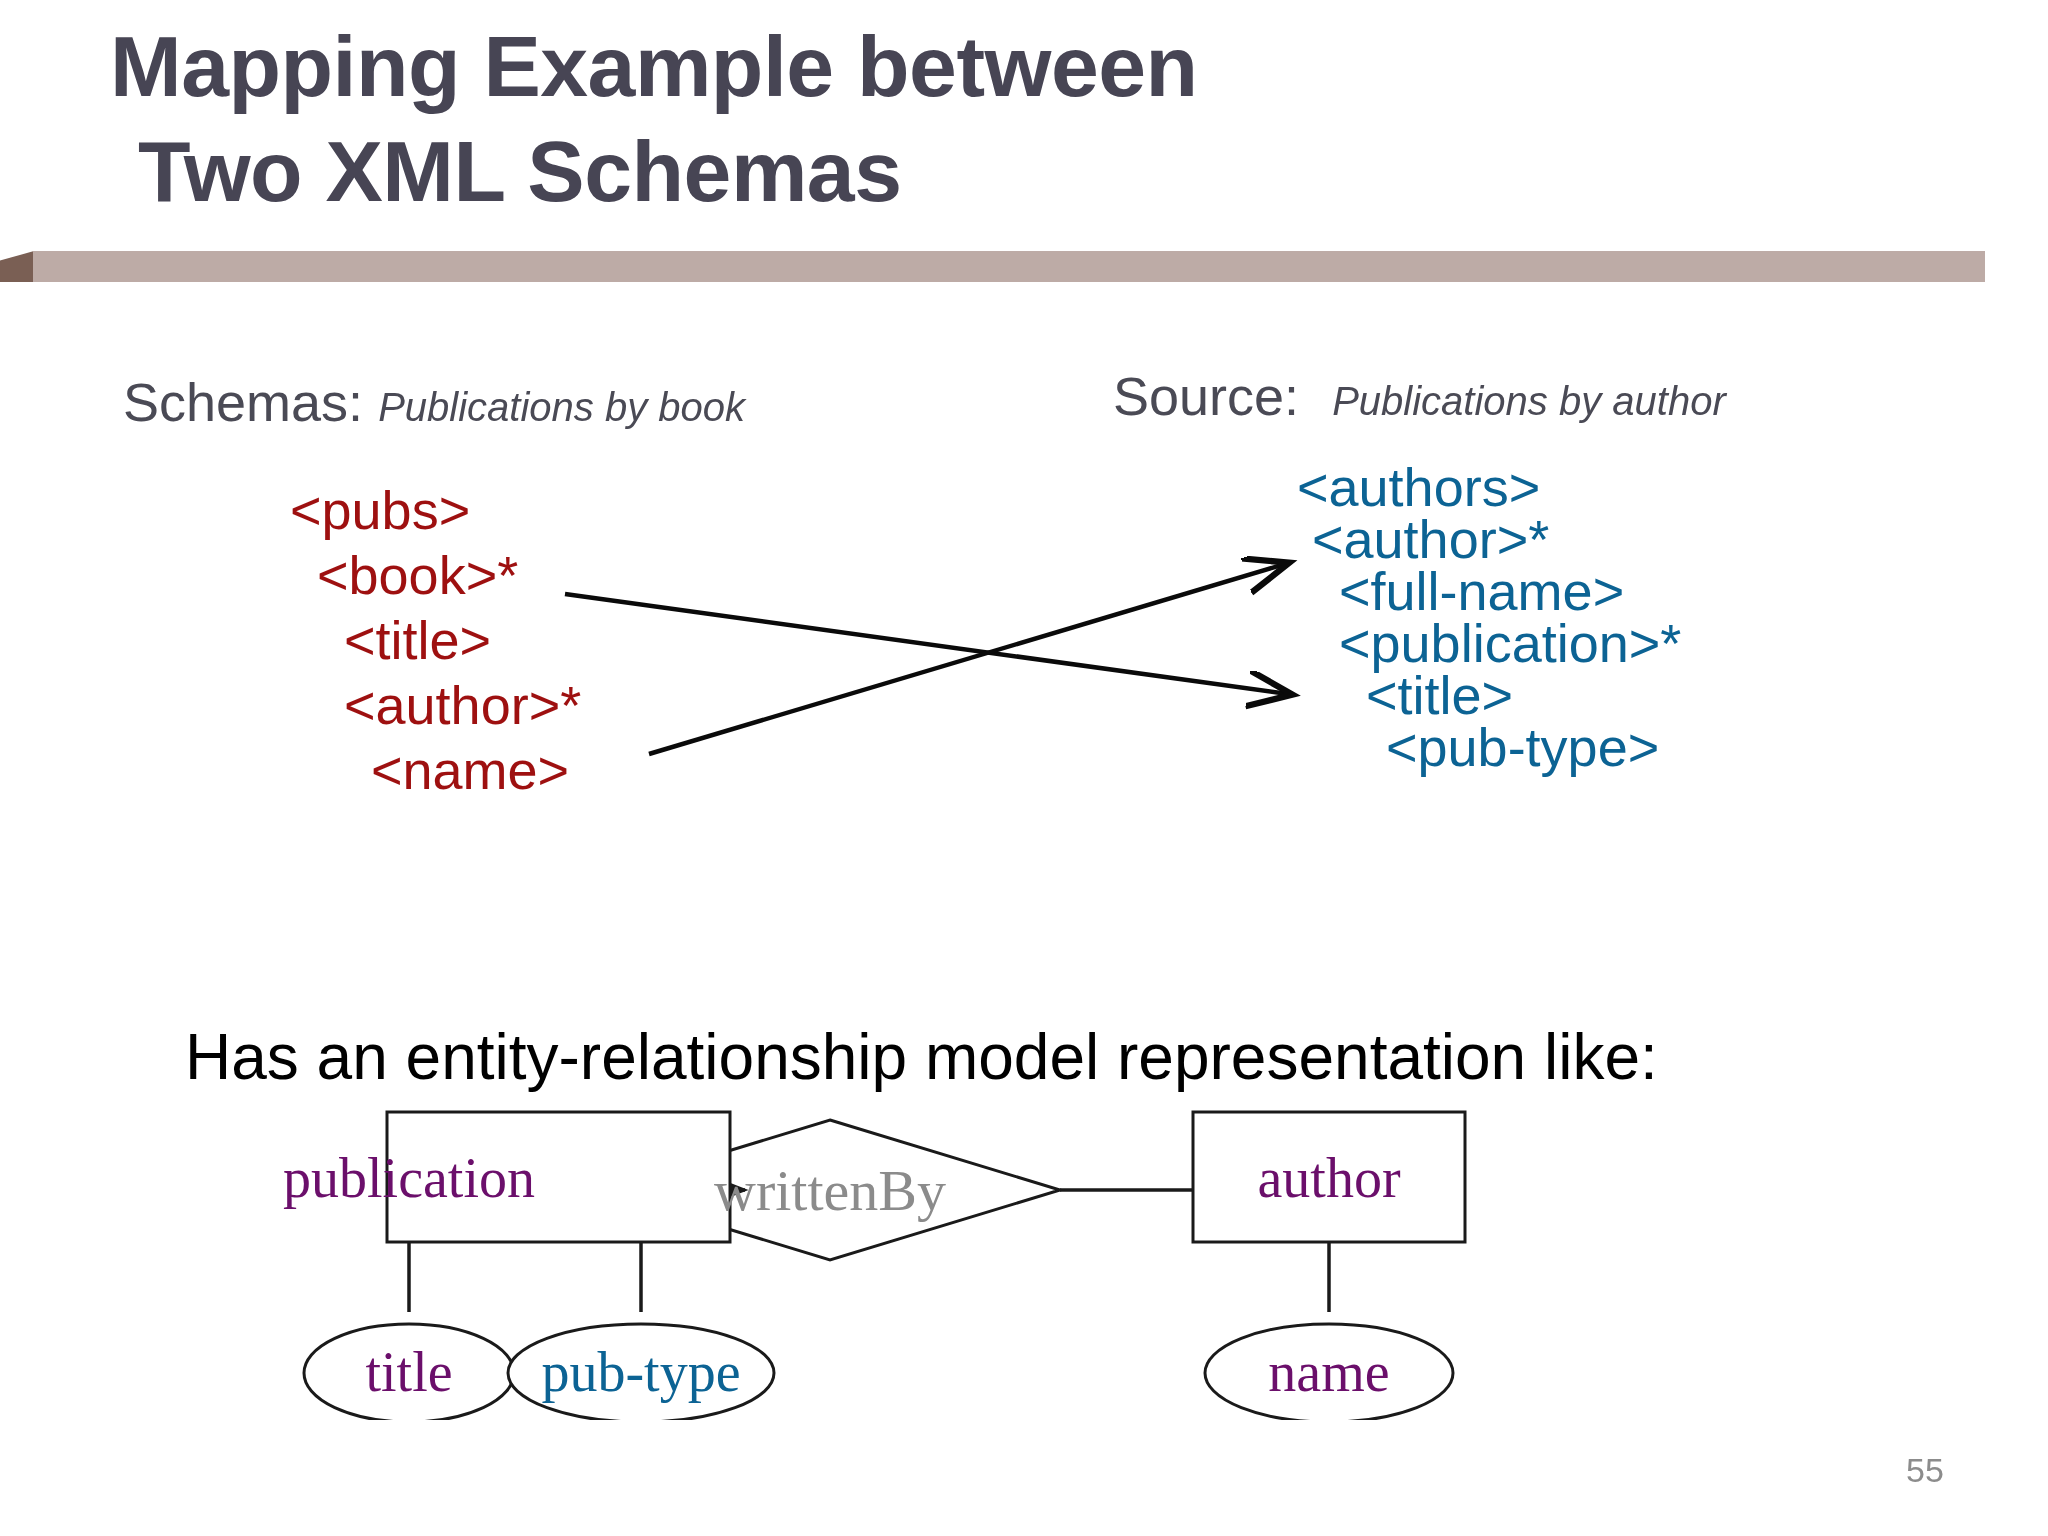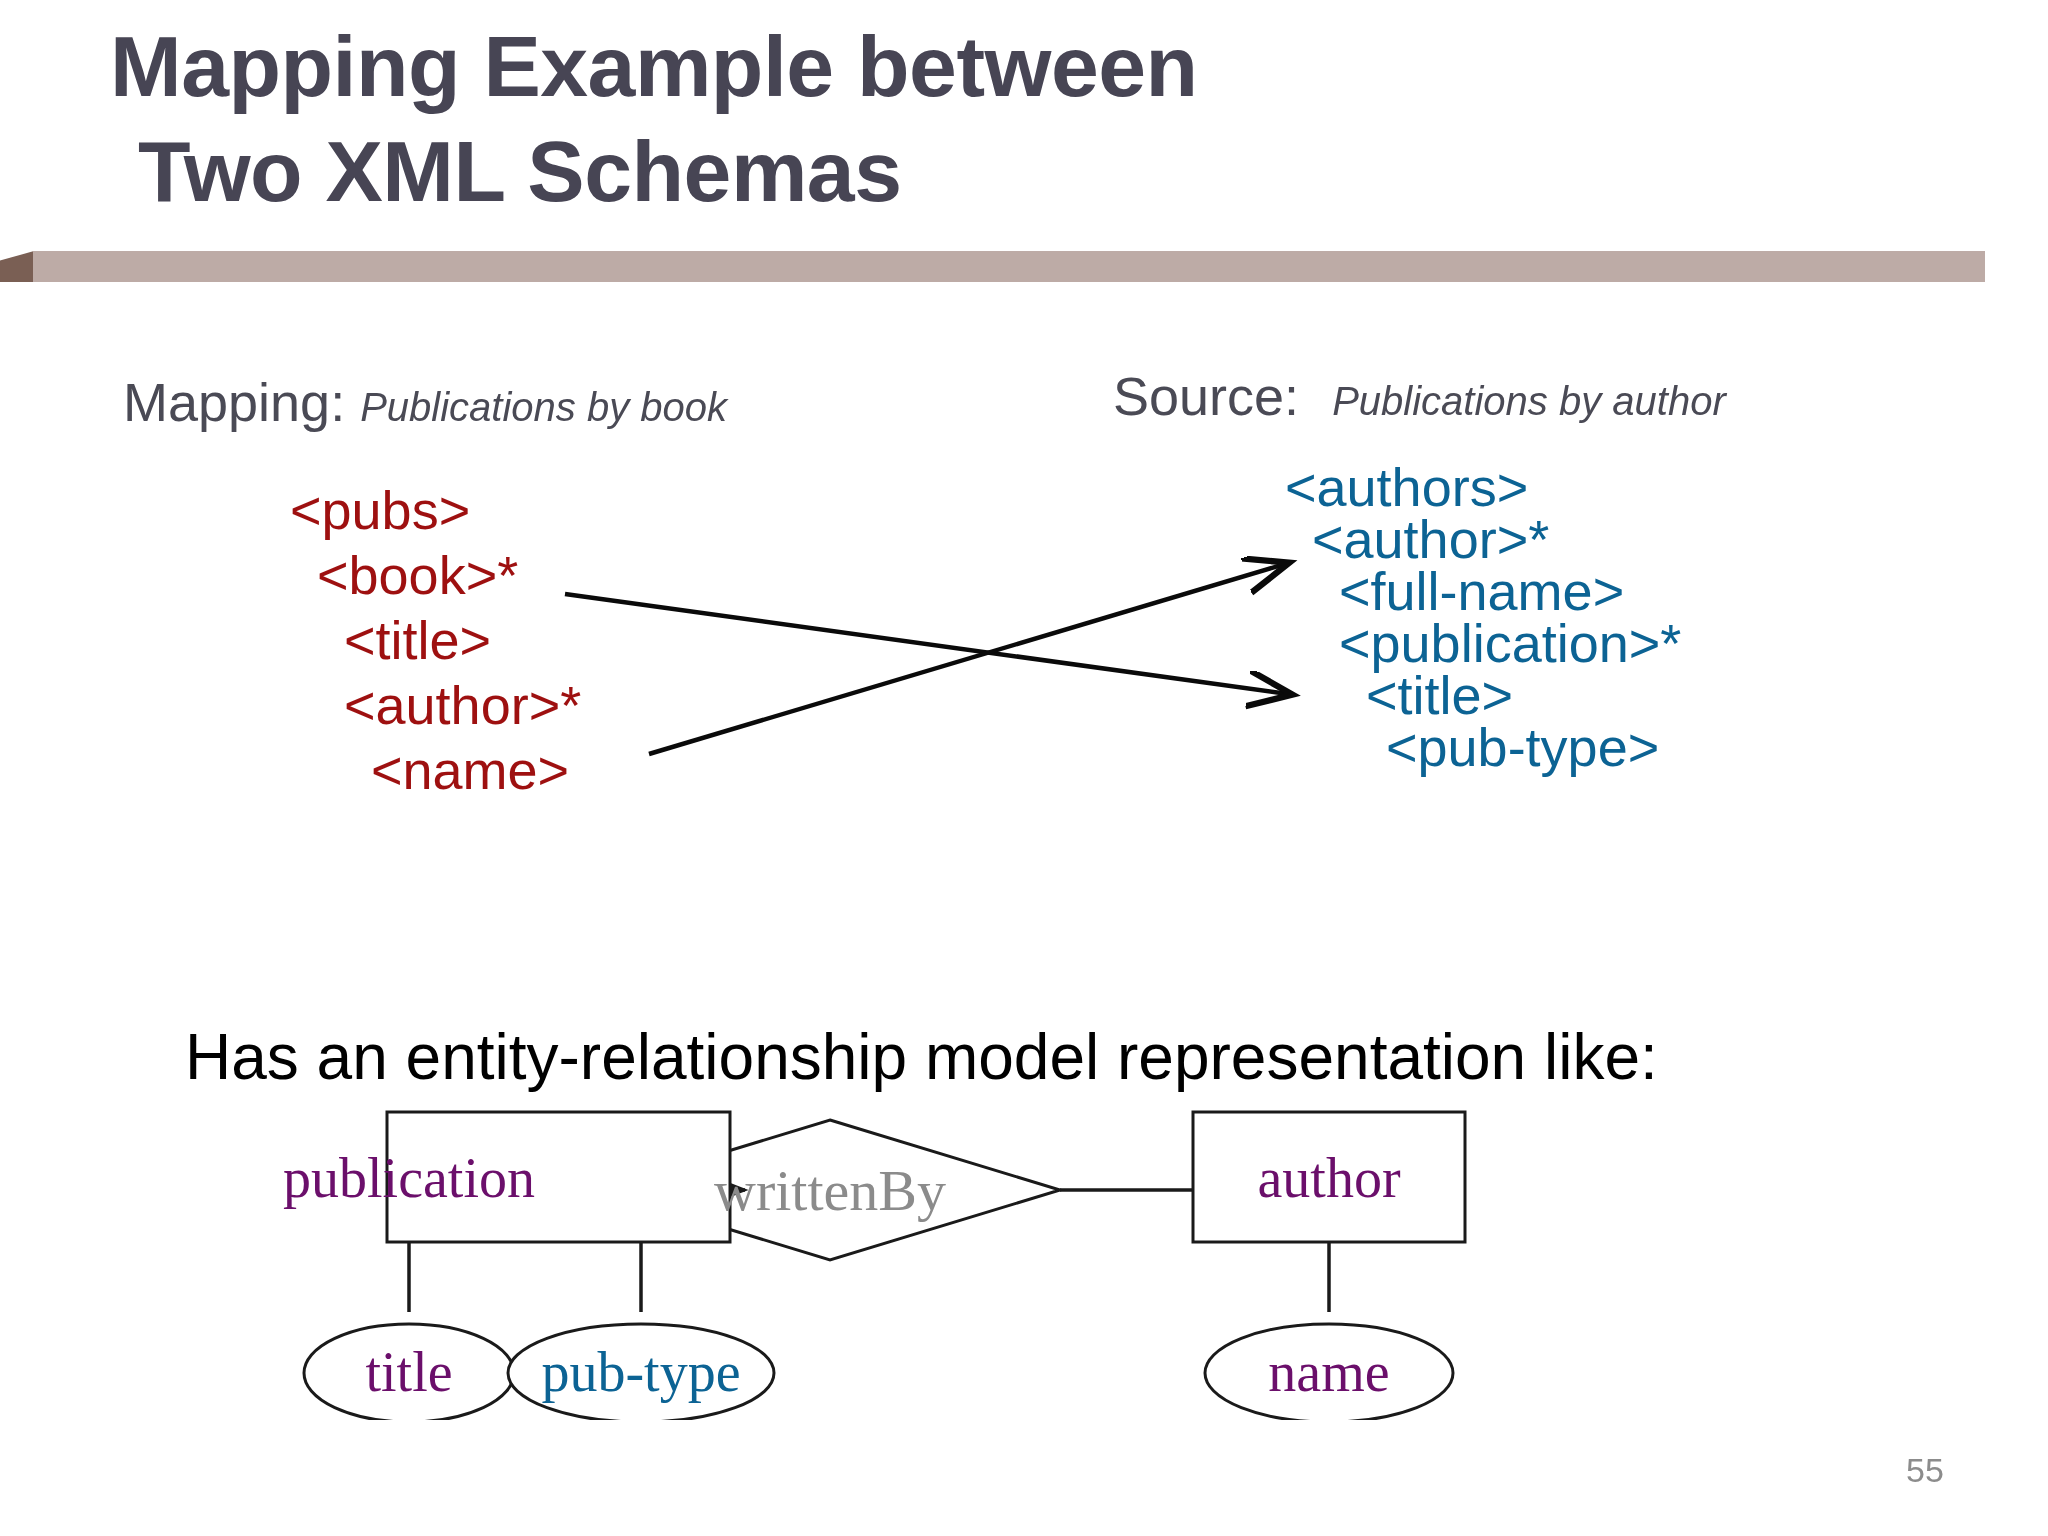--- a/index.html
+++ b/index.html
@@ -160,39 +160,39 @@
     <div id="title-line-1">Mapping Example between</div>
     <div id="title-line-2">Two XML Schemas</div>
   </div>
 
   <div id="ribbon">
     <div id="ribbon-fold"></div>
     <div id="ribbon-bar"></div>
   </div>
 
   <div class="schema-header" id="target-header">
-    <span>Mapping:</span>
+    <span>Schemas:</span>
     <span class="sub">Publications by book</span>
   </div>
 
   <div class="schema-header" id="source-header">
     <span>Source:</span>
     <span class="sub" style="margin-left:18px;">Publications by author</span>
   </div>
 
   <div class="tree" id="target-tree">
     <div class="tree-line" style="left: 0px; top: 0px;">&lt;pubs&gt;</div>
     <div class="tree-line" style="left: 27px; top: 65px;">&lt;book&gt;*</div>
     <div class="tree-line" style="left: 54px; top: 130px;">&lt;title&gt;</div>
     <div class="tree-line" style="left: 54px; top: 195px;">&lt;author&gt;*</div>
     <div class="tree-line" style="left: 81px; top: 260px;">&lt;name&gt;</div>
   </div>
 
   <div class="tree" id="source-tree">
-    <div class="tree-line" style="left: 0px; top: 0px;">&lt;authors&gt;</div>
+    <div class="tree-line" style="left: 12px; top: 0px;">&lt;authors&gt;</div>
     <div class="tree-line" style="left: 27px; top: 52px;">&lt;author&gt;*</div>
     <div class="tree-line" style="left: 54px; top: 104px;">&lt;full-name&gt;</div>
     <div class="tree-line" style="left: 54px; top: 156px;">&lt;publication&gt;*</div>
     <div class="tree-line" style="left: 81px; top: 208px;">&lt;title&gt;</div>
     <div class="tree-line" style="left: 81px; top: 260px; margin-left: 20px;">&lt;pub-type&gt;</div>
   </div>
 
   <svg id="mapping-arrows" viewBox="0 0 2048 1536">
     <defs>
       <marker id="map-arrowhead" markerWidth="12" markerHeight="12" refX="9" refY="4" orient="auto" markerUnits="strokeWidth">

